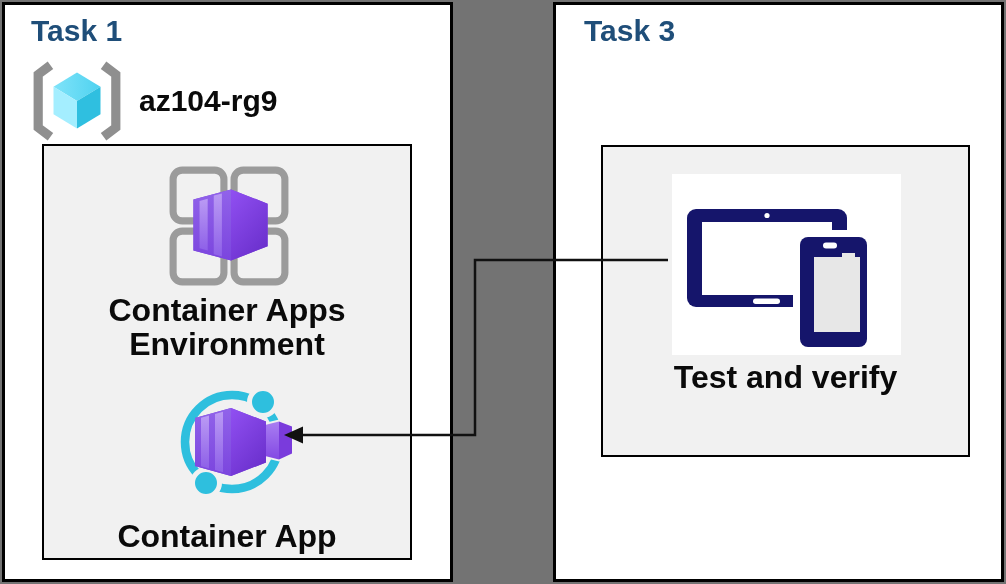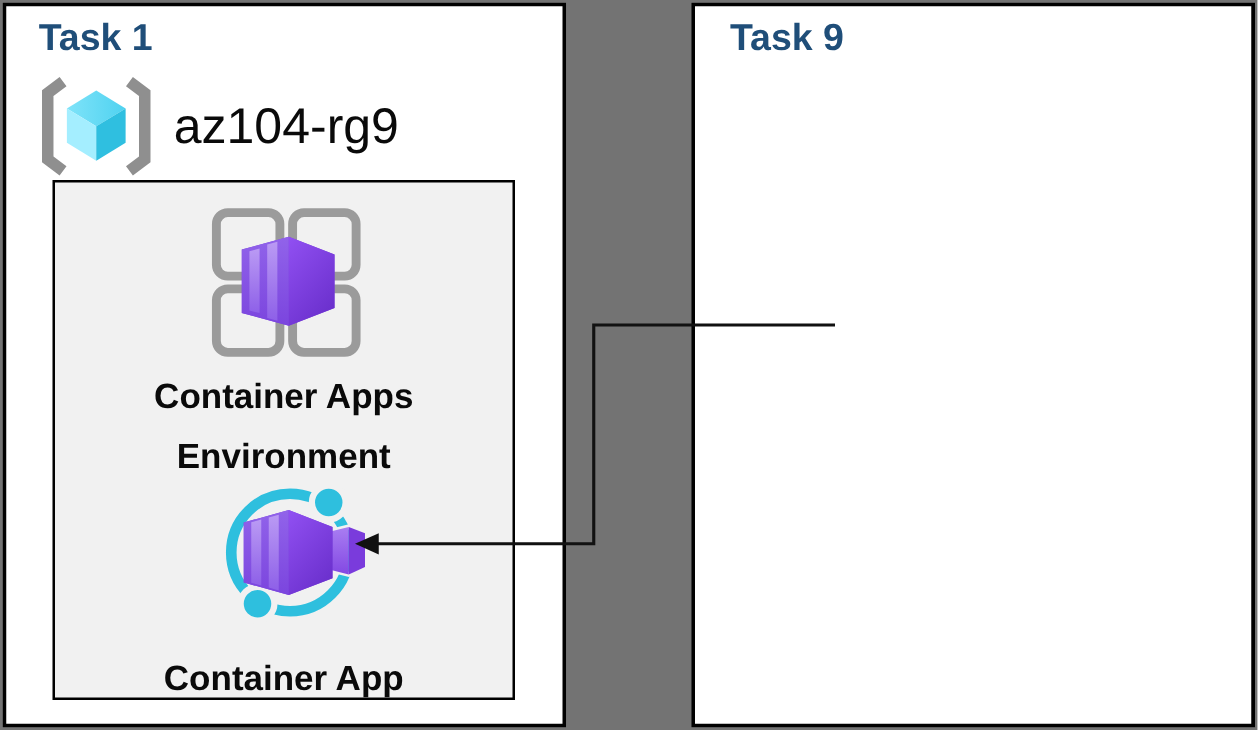--- a/index.html
+++ b/index.html
@@ -13,32 +13,32 @@
   .task-box.task1{left:2px;top:2px;width:451px;height:580px;}
   .task-box.task2{left:553px;top:2px;width:451px;height:580px;}
   .task-title{
     position:absolute;font-size:30px;font-weight:700;color:#1F4E79;letter-spacing:0px;
     white-space:nowrap;
   }
   .task1 .task-title{left:26px;top:9px;}
   .task2 .task-title{left:28px;top:9px;}
   .rg-row{position:absolute;left:24px;top:54px;height:84px;display:flex;align-items:center;}
   .rg-icon{width:96px;height:82px;}
-  .rg-name{font-size:40px;font-weight:400;color:#0a0a0a;margin-left:14px;white-space:nowrap;}
+  .rg-name{font-size:30px;font-weight:700;color:#0a0a0a;margin-left:14px;white-space:nowrap;}
   .inner-box{
     position:absolute;box-sizing:border-box;background:#f1f1f1;border:2.5px solid #000000;
   }
   .task1 .inner-box{left:37px;top:139px;width:370px;height:416px;}
   .task2 .inner-box{left:45px;top:140px;width:369px;height:312px;}
   .node-icon{position:absolute;}
   .env-icon{left:122px;top:17px;width:126px;height:126px;}
   .app-icon{left:129px;top:236px;width:124px;height:122px;}
   .node-label{
     position:absolute;left:12px;right:12px;text-align:center;
-    font-size:28px;font-weight:700;color:#0a0a0a;line-height:48px;
+    font-size:32px;font-weight:700;color:#0a0a0a;line-height:34px;
   }
   .env-label{top:147px;}
   .app-label{top:373px;}
   .verify-label{top:213px;}
   .device-plate{position:absolute;left:69px;top:27px;width:229px;height:181px;background:#ffffff;}
   .device-svg{position:absolute;left:0;top:0;width:229px;height:181px;}
   .connector-svg{position:absolute;left:0;top:0;width:1006px;height:584px;pointer-events:none;z-index:40;}
 </style>
 </head>
 <body>
@@ -127,22 +127,41 @@
         <polygon points="28,35.8 36,33.6 36,86.4 28,84.2" fill="url(#appStripe)"></polygon>
         <polygon points="42,31.9 50,29.7 50,90.3 42,87.9" fill="url(#appStripe)"></polygon>
         <polygon points="58,26 93,39.5 93,80.5 58,94" fill="url(#appRight)"></polygon>
       </svg>
 
       <div class="node-label app-label">Container App</div>
     </div>
   </div>
 
   <div class="task-box task2">
-    <div class="task-title">Task 9</div>
+    <div class="task-title">Task 3</div>
 
+    <div class="inner-box">
+      <div class="device-plate">
+        <svg class="device-svg" viewBox="0 0 229 181">
+
+          <rect x="15" y="35" width="160" height="98" rx="9" fill="#15156B"></rect>
+          <rect x="30" y="48" width="130" height="73" fill="#ffffff"></rect>
+          <circle cx="95" cy="41.5" r="2.6" fill="#ffffff"></circle>
+          <rect x="81" y="124.5" width="27" height="5.5" rx="2.75" fill="#ffffff"></rect>
+
+          <rect x="121" y="56" width="81" height="124" rx="11" fill="#ffffff"></rect>
+
+          <rect x="128" y="63" width="67" height="110" rx="8" fill="#15156B"></rect>
+          <rect x="151" y="68.5" width="14" height="6" rx="3" fill="#ffffff"></rect>
+          <rect x="142" y="83" width="46" height="75" fill="#e7e7e7"></rect>
+          <rect x="170" y="79" width="13" height="5" fill="#e7e7e7"></rect>
+        </svg>
+      </div>
+      <div class="node-label verify-label">Test and verify</div>
+    </div>
   </div>
 
   <svg class="connector-svg">
     <polyline points="668,260 475,260 475,435 300,435" fill="none" stroke="#111111" stroke-width="2.5"></polyline>
     <polygon points="284,435 303,426.5 303,443.5" fill="#111111"></polygon>
   </svg>
 
 </div>
 
 </body></html>

